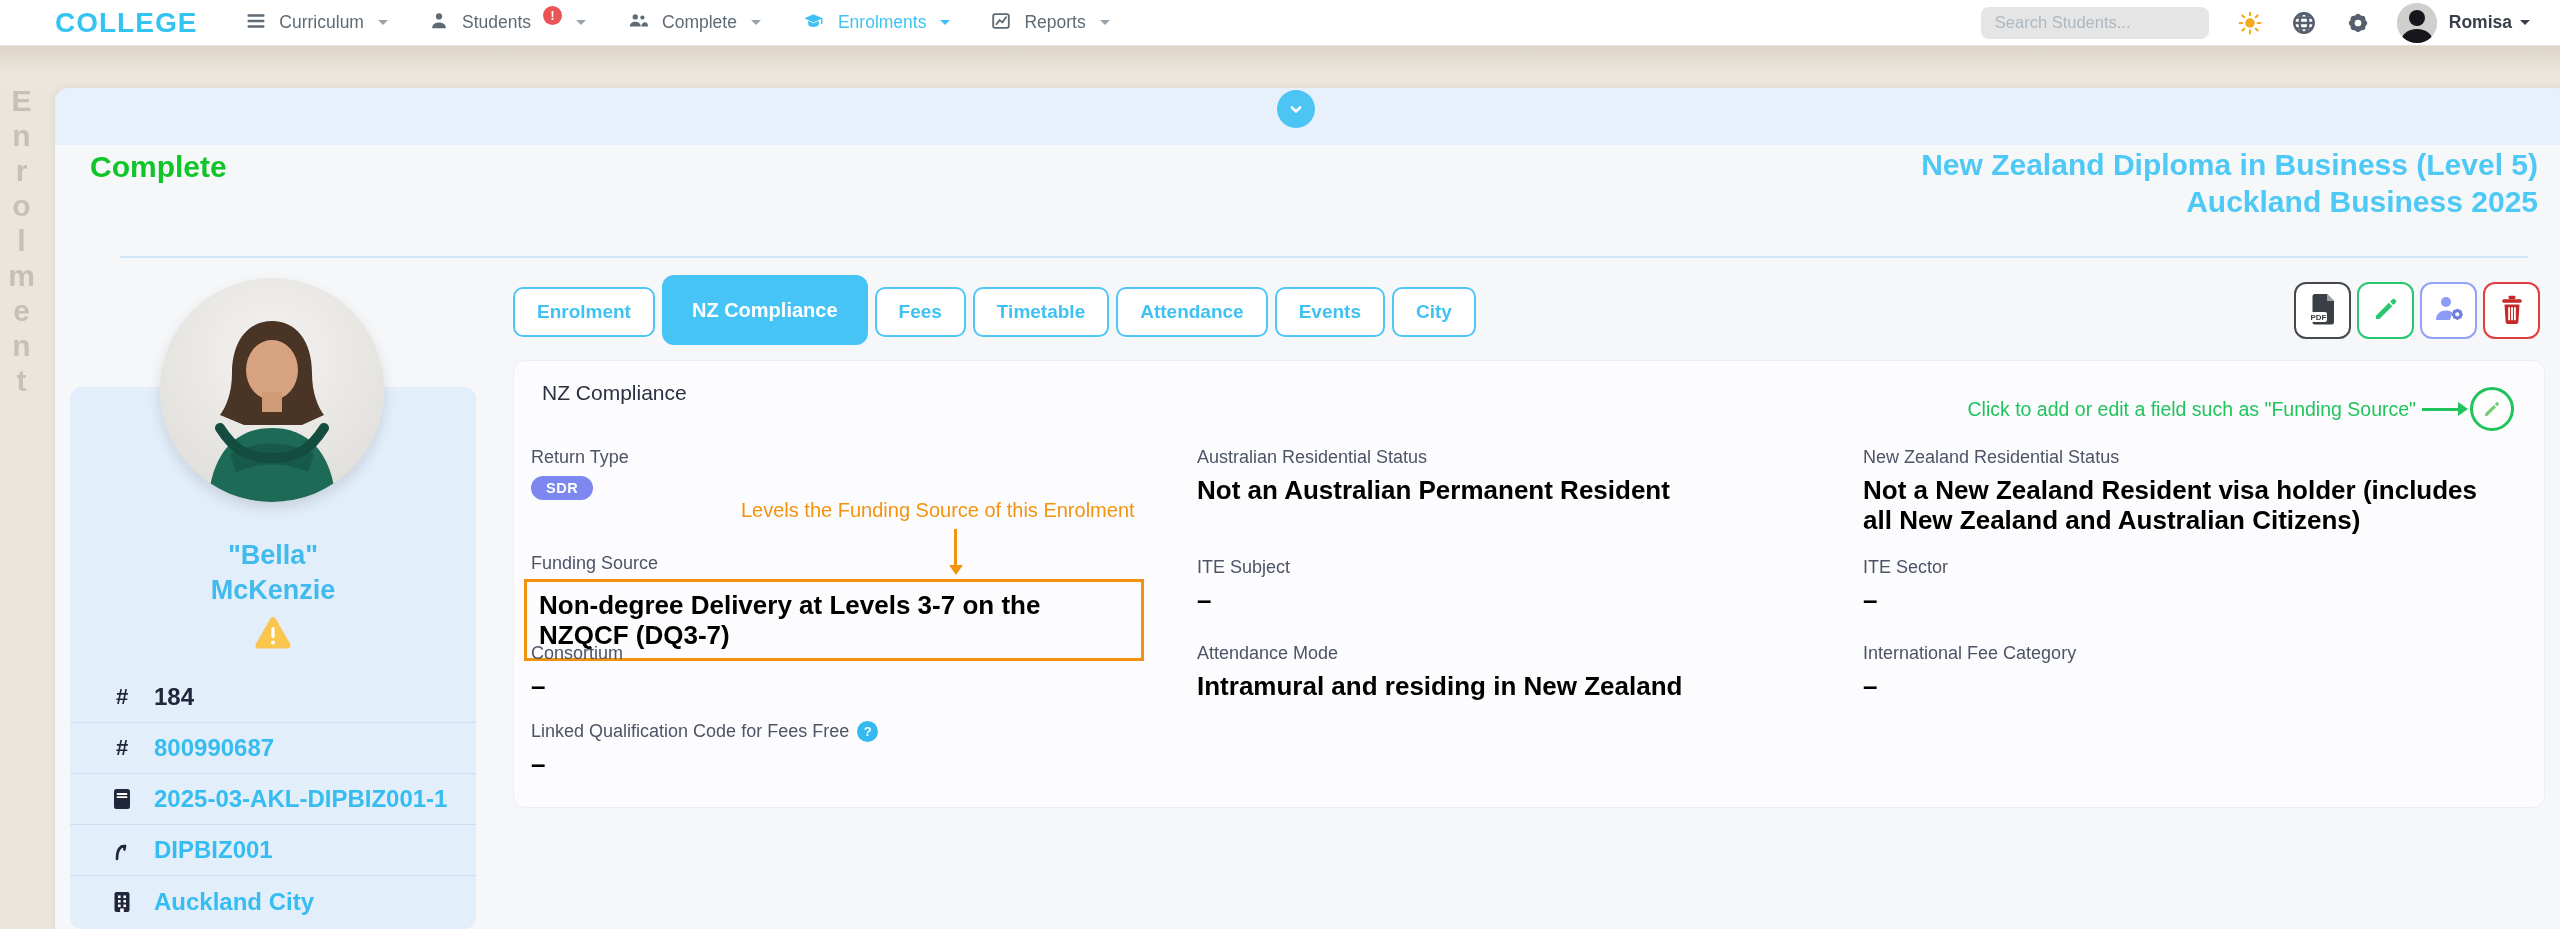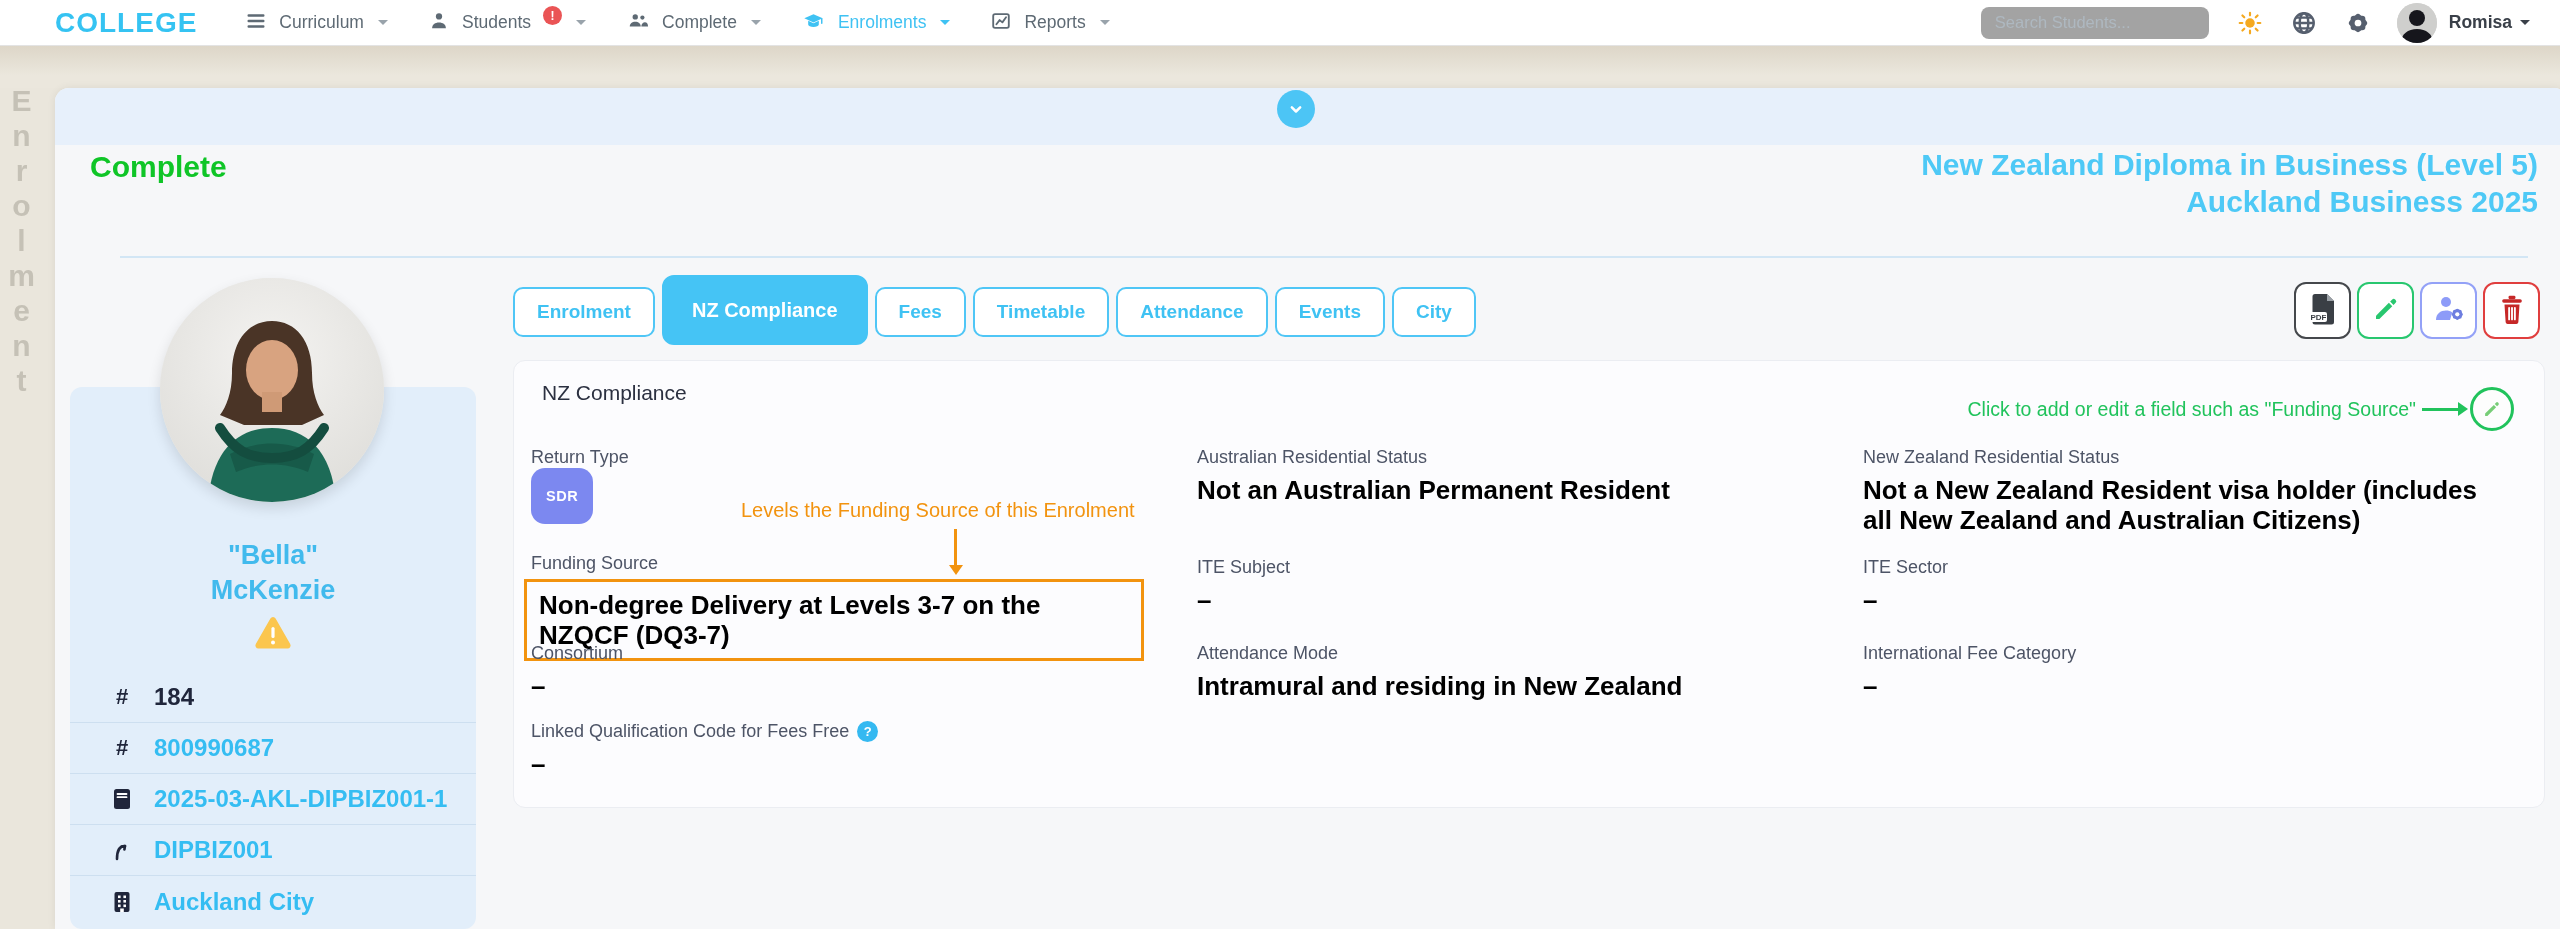--- a/index.html
+++ b/index.html
@@ -13,21 +13,21 @@
   .main-nav { display:flex; align-items:center; margin-left:48px; gap:40px; }
   .nav-item { display:flex; align-items:center; gap:12px; cursor:pointer; }
   .nav-item .lbl { font-size:17.5px; color:#5e6a74; font-weight:500; }
   .nav-item.active .lbl { color:#3fc2f3; }
   .caret { width:0; height:0; border-left:5px solid transparent; border-right:5px solid transparent;
            border-top:5px solid #99a3ab; margin-left:2px; }
   .nav-badge { min-width:19px; height:19px; border-radius:50%; background:#ea5455; color:#fff;
                font-size:12px; font-weight:700; display:flex; align-items:center; justify-content:center;
                position:relative; top:-7px; }
   .nav-right { margin-left:auto; display:flex; align-items:center; margin-right:30px; }
-  .search-box { width:228px; height:32px; background:#a3a3a3; border:none; border-radius:8px;
+  .search-box { width:228px; height:32px; background:#e5e5e5; border:none; border-radius:8px;
                 padding:0 14px; font-size:16.5px; color:#42484e; font-family:"Liberation Sans",sans-serif; }
   .search-box::placeholder { color:#aeb8c0; }
   .icon-btn { margin-left:28px; display:flex; align-items:center; justify-content:center; cursor:pointer; }
   .avatar { margin-left:26px; width:40px; height:40px; border-radius:50%; overflow:hidden; background:#d8d8d6;
             display:flex; align-items:flex-end; justify-content:center; cursor:pointer; }
   .user-name { margin-left:12px; font-size:17.5px; font-weight:700; color:#3a4049; cursor:pointer; }
 
   
   .top-strip { position:absolute; left:0; top:46px; width:2560px; height:42px;
                background:linear-gradient(#ddd6c8, #ebe7dd 70%); }
@@ -90,21 +90,21 @@
   .g-arrow-head { width:0; height:0; border-top:7px solid transparent; border-bottom:7px solid transparent;
                   border-left:10px solid #21c35c; }
   .pencil-circle { width:44px; height:44px; border-radius:50%; border:3.5px solid #21c35c; background:#fdfdfd;
                    margin-left:2px; display:flex; align-items:center; justify-content:center; cursor:pointer; }
 
   .col { position:absolute; top:0; width:650px; }
   .col1 { left:17px; } .col2 { left:683px; } .col3 { left:1349px; }
   .field { position:absolute; width:650px; }
   .flabel { font-size:18px; color:#4d5466; display:flex; align-items:center; gap:8px; }
   .fvalue { margin-top:7px; font-size:26px; font-weight:800; color:#000000; line-height:30px; }
-  .badge-sdr { display:inline-block; padding:20px 15px; background:#7c88f0; color:#fff;
+  .badge-sdr { display:inline-block; margin-top:8px; padding:4px 15px; background:#7c88f0; color:#fff;
                border-radius:14px; font-size:14.5px; font-weight:800; letter-spacing:.5px;text-align:right; }
   .field-funding { left:-7px; width:620px; }
   .field-funding .flabel { margin-left:7px; }
   .value-box { margin-top:5px; border:3px solid #f2930f; padding:8px 12px; }
   .value-box .fvalue { margin-top:0; }
   .help-dot { width:21px; height:21px; border-radius:50%; background:#35b9f1; color:#fff; font-size:13px;
               font-weight:800; display:inline-flex; align-items:center; justify-content:center; cursor:pointer; }
 
   .funding-hint { position:absolute; left:227px; top:138px; width:460px; font-size:20px; color:#f2930f;
                   font-weight:500; }

